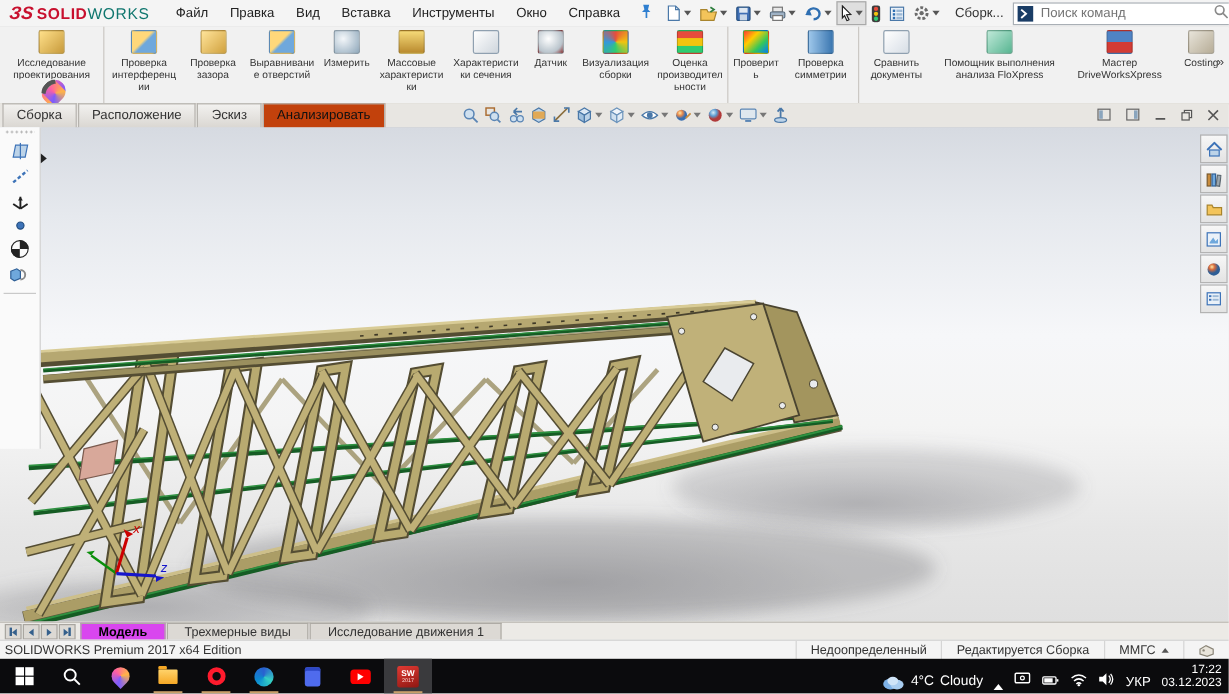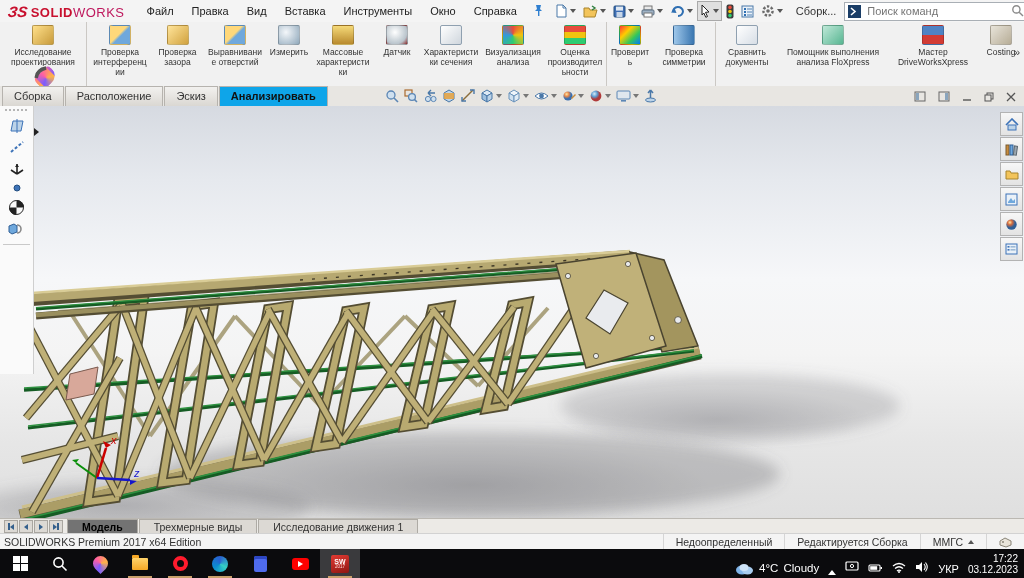--- a/index.html
+++ b/index.html
@@ -5,21 +5,21 @@
   html,body{margin:0;padding:0;width:1024px;height:578px;overflow:hidden;
     font-family:"Liberation Sans", sans-serif; background:#f1f1f1; -webkit-font-smoothing:antialiased;}
   #app{position:relative;width:1024px;height:578px;}
 
   
   #titlebar{position:absolute;top:0;left:0;width:1024px;height:22px;background:#f4f4f4;
     border-bottom:1px solid #d9d9d9;display:flex;align-items:center;font-size:11px;color:#222;}
   #logo{display:flex;align-items:baseline;margin:0 14px 0 8px;white-space:nowrap;}
   #logo .mark{color:#c8102e;font-weight:bold;font-style:italic;font-size:15px;transform:skewX(-8deg);margin-right:3px;}
   #logo .solid{color:#c8102e;font-weight:bold;font-size:13px;letter-spacing:.5px;}
-  #logo .works{color:#be185d;font-size:13px;letter-spacing:.5px;}
+  #logo .works{color:#0f766e;font-size:13px;letter-spacing:.5px;}
   #menus{display:flex;gap:2px;}
   .menu-item{padding:3px 8px;cursor:default;}
   #pin{margin:0 8px;}
   #qat{display:flex;align-items:center;gap:1px;}
   .qbtn{display:flex;align-items:center;padding:2px 2px;border:1px solid transparent;}
   .qbtn.pressed{background:#dfdfdf;border-color:#a9a9a9;}
   .caret-dn{width:0;height:0;border-left:3px solid transparent;border-right:3px solid transparent;border-top:4px solid #555;margin-left:2px;}
   #doclabel{margin:0 8px 0 10px;color:#333;white-space:nowrap;}
   #searchwrap{display:flex;align-items:center;border:1px solid #a9afb5;background:#fff;height:17px;width:208px;padding:0 3px;}
   #searchwrap .swicon{width:13px;height:13px;background:#1a3d66;color:#fff;display:flex;align-items:center;justify-content:center;margin-right:4px;flex:none;}
@@ -53,21 +53,21 @@
   .ic-sim{background:conic-gradient(from 200deg,#e74c3c,#8e44ad,#3498db,#2ecc71,#e74c3c);}
   .ic-flo{background:linear-gradient(135deg,#bfe8d8,#58b692);}
   .ic-dw{background:linear-gradient(180deg,#4f83c4 50%,#d23b34 50%);}
   .ic-cost{background:linear-gradient(135deg,#e8e4da,#b7ad97);}
 
   
   #tabsrow{position:absolute;top:86px;left:0;width:1024px;height:20px;background:#e8e6e2;border-bottom:1px solid #c4c1bc;}
   #cmdtabs{position:absolute;left:2px;top:0;display:flex;height:20px;}
   .ctab{padding:3px 11px 0 11px;font-size:11px;color:#333;background:linear-gradient(#f2f1ef,#d9d6d1);
     border:1px solid #b6b3ae;border-bottom:none;margin-right:1px;height:17px;}
-  .ctab.active{background:#0ea5e9;font-weight:bold;color:#111;text-align:center;}
+  .ctab.active{background:#c2410c;font-weight:normal;color:#111;text-align:center;}
   #headsup{position:absolute;left:384px;top:1px;display:flex;align-items:center;gap:3px;height:18px;}
   .hbtn{display:flex;align-items:center;padding:1px;}
   .hbtn .caret-dn{border-top-color:#777;}
   #docwin{position:absolute;right:8px;top:2px;display:flex;align-items:center;gap:12px;}
 
   
   #viewport{position:absolute;top:106px;left:0;width:1024px;height:412px;
     background:
       radial-gradient(ellipse 340px 60px at 46% 92%, rgba(100,100,108,.30), transparent 70%),
       radial-gradient(ellipse 220px 44px at 70% 76%, rgba(110,110,118,.28), transparent 70%),
@@ -89,21 +89,21 @@
     display:flex;align-items:center;justify-content:center;}
 
   
   #doctabs{position:absolute;top:518px;left:0;width:1024px;height:15px;background:#eceae6;border-top:1px solid #bbb8b2;display:flex;align-items:stretch;}
   #vcr{display:flex;align-items:center;gap:1px;padding:0 4px;}
   .vbtn{width:12px;height:11px;background:#dcd9d4;border:1px solid #a9a6a0;display:flex;align-items:center;justify-content:center;}
   .tri-l{width:0;height:0;border-top:3px solid transparent;border-bottom:3px solid transparent;border-right:4px solid #35608c;}
   .tri-r{width:0;height:0;border-top:3px solid transparent;border-bottom:3px solid transparent;border-left:4px solid #35608c;}
   .bar-v{width:2px;height:7px;background:#35608c;}
   .dtab{font-size:10.5px;color:#333;padding:1px 14px 0 14px;background:#dcd9d4;border:1px solid #aeaba5;border-bottom:none;margin-right:1px;}
-  .dtab.active{background:#737373;font-weight:bold;color:#000;}
+  .dtab.active{background:#d946ef;font-weight:bold;color:#000;}
 
   
   #statusbar{position:absolute;top:533px;left:0;width:1024px;height:16px;background:#f4f4f4;
     border-top:1px solid #d2d2d2;display:flex;align-items:center;font-size:10.5px;color:#333;}
   #statusbar .left{margin-left:4px;}
   #statusbar .right{margin-left:auto;display:flex;align-items:center;height:100%;}
   .sseg{padding:0 12px;border-left:1px solid #d5d5d5;height:100%;display:flex;align-items:center;gap:5px;}
   .caret-up{width:0;height:0;border-left:3px solid transparent;border-right:3px solid transparent;border-bottom:4px solid #555;}
 
   
@@ -271,32 +271,32 @@
       <span class="chip ic-measure"></span>
       <span class="rlabel">Измерить</span>
 
     </div>
       <div class="rbtn">
       <span class="chip ic-scale"></span>
       <span class="rlabel">Массовые характеристики</span>
 
     </div>
       <div class="rbtn">
+      <span class="chip ic-note"></span>
+      <span class="rlabel">Характеристики сечения</span>
+
+    </div>
+      <div class="rbtn">
       <span class="chip ic-gauge"></span>
       <span class="rlabel">Датчик</span>
 
     </div>
       <div class="rbtn">
-      <span class="chip ic-note"></span>
-      <span class="rlabel">Характеристики сечения</span>
-
-    </div>
-      <div class="rbtn">
       <span class="chip ic-vis"></span>
-      <span class="rlabel">Визуализация анализа</span>
+      <span class="rlabel">Визуализация сборки</span>
 
     </div>
       <div class="rbtn sep">
       <span class="chip ic-traffic"></span>
       <span class="rlabel">Оценка производительности</span>
 
     </div>
       <div class="rbtn">
       <span class="chip ic-rainbow"></span>
       <span class="rlabel">Проверить</span>

